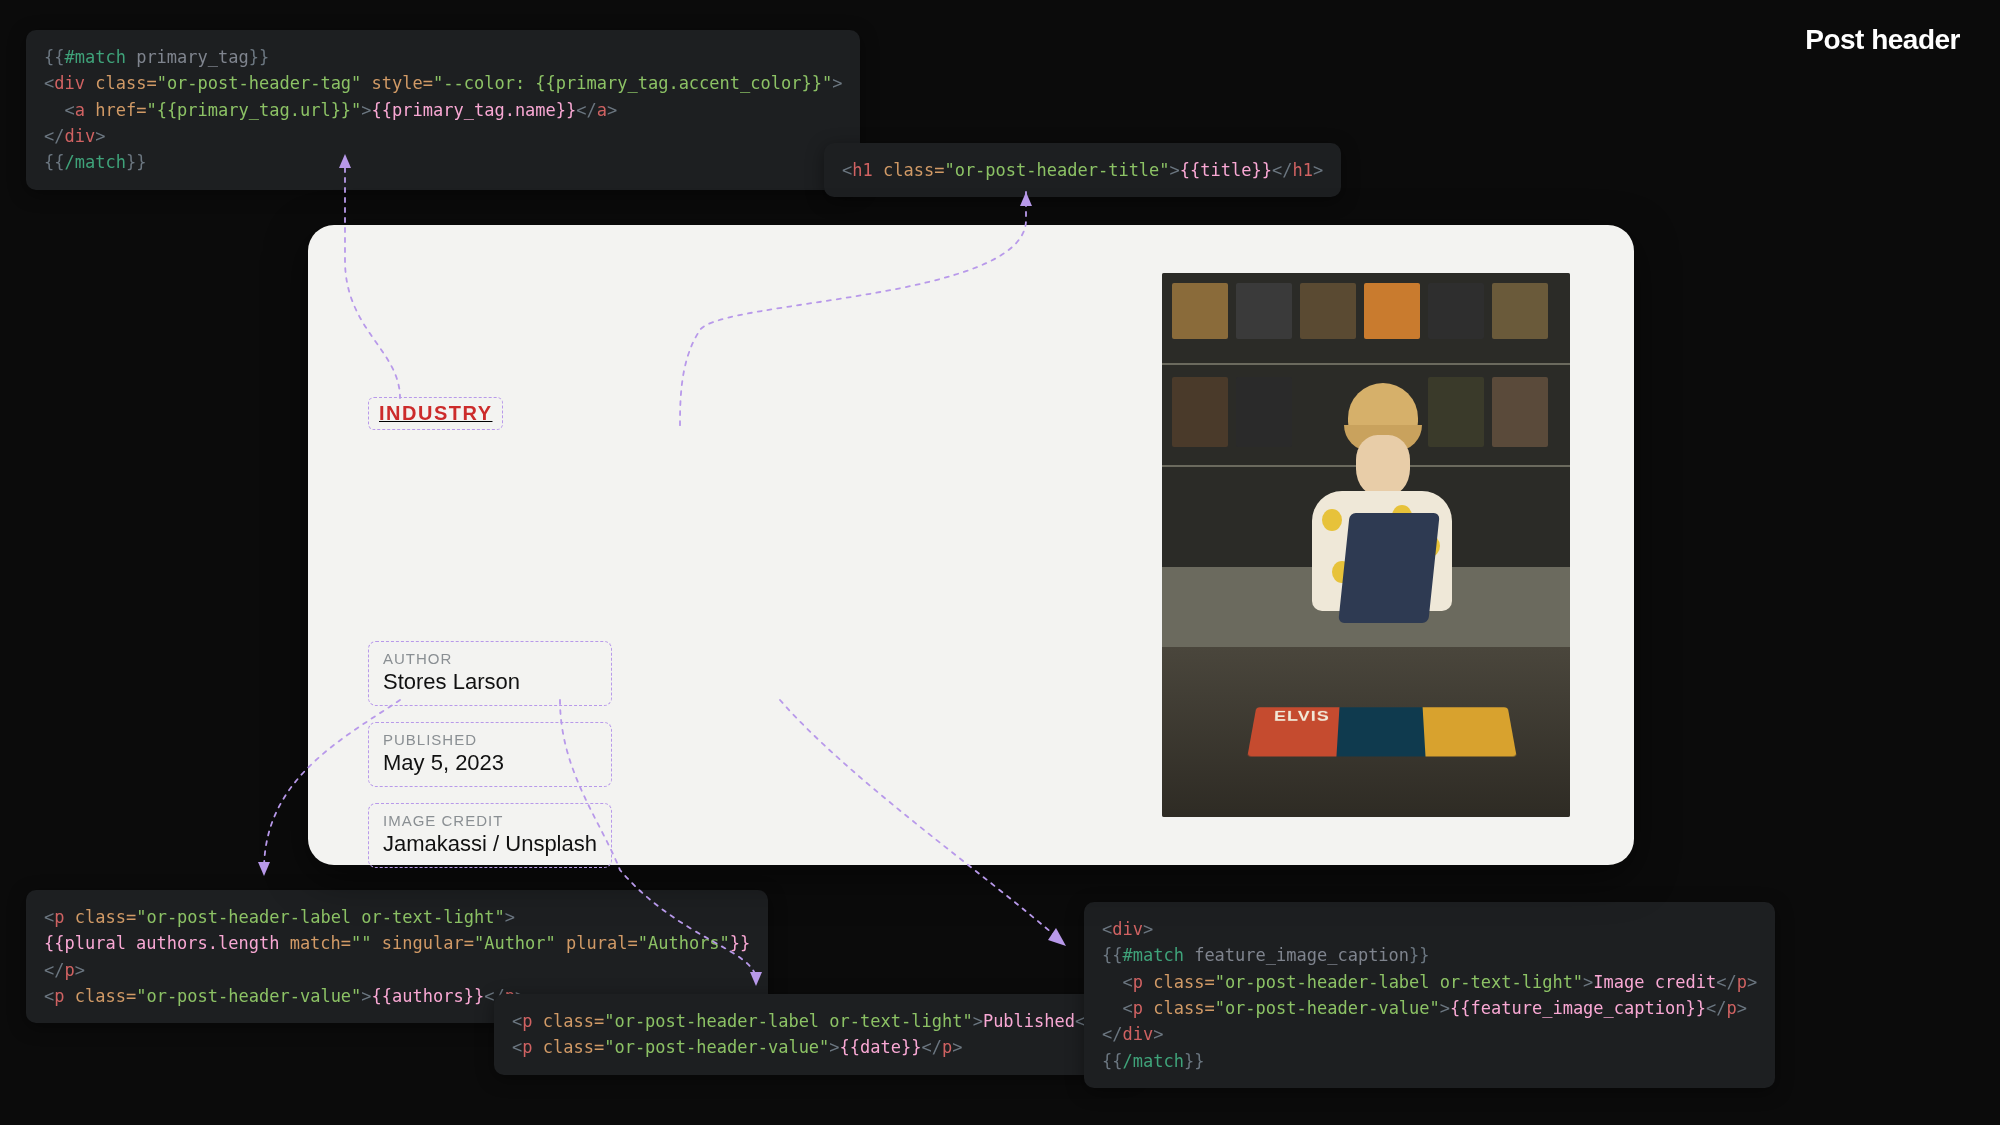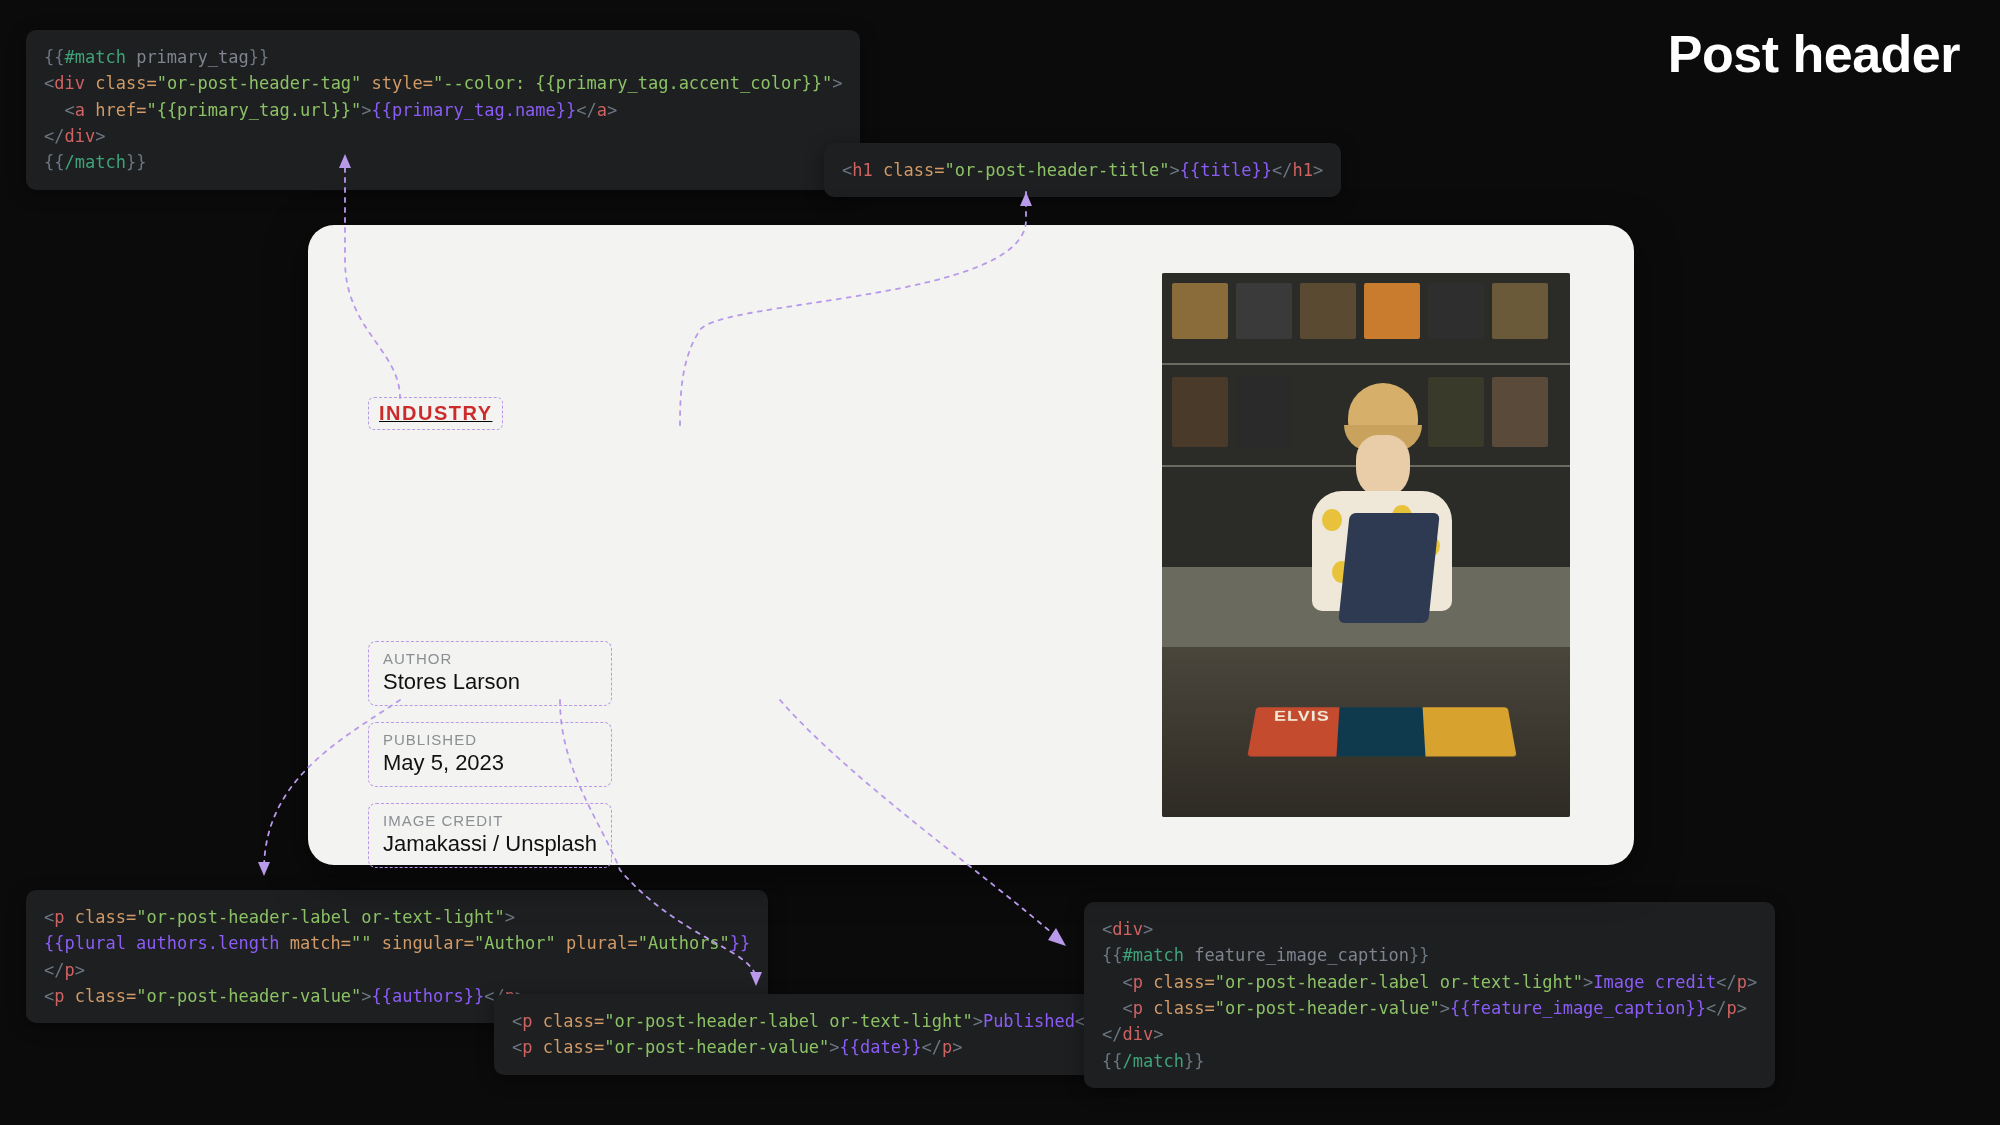--- a/index.html
+++ b/index.html
@@ -1,29 +1,29 @@
 <!DOCTYPE html>
 <html><head>
 <meta charset="utf-8">
 <style>
   * { box-sizing: border-box; margin: 0; padding: 0; }
   html, body { width: 2000px; height: 1125px; background: #0b0b0b; font-family: -apple-system, BlinkMacSystemFont, "Segoe UI", Helvetica, Arial, sans-serif; overflow: hidden; }
   .stage { position: relative; width: 2000px; height: 1125px; }
 
-  .page-title { position: absolute; top: 24px; right: 40px; color: #fff; font-size: 52px; font-weight: 700; letter-spacing: -0.5px; }
+  .page-title { position: absolute; top: 24px; right: 40px; color: #fff; font-size: 28px; font-weight: 700; letter-spacing: -0.5px; }
 
   
   .code-block { position: absolute; background: #1d1f21; border-radius: 10px; padding: 14px 18px; font-family: ui-monospace, SFMono-Regular, Menlo, Consolas, monospace; font-size: 17px; line-height: 1.55; color: #c8c8c8; white-space: nowrap; box-shadow: 0 4px 18px rgba(0,0,0,.4); }
   .code-block .row { display: block; }
   .c-dim   { color: #6b7680; }
   .c-tag   { color: #d06262; text-align: right; }
   .c-attr  { color: #d19a66; }
   .c-str   { color: #8cc265; }
   .c-key   { color: #3fa37a; }
-  .c-text  { color: #8b5cf6; }
+  .c-text  { color: #f9a8d4; }
   .c-var   { color: #7f848e; }
 
   
   .card { position: absolute; left: 308px; top: 225px; width: 1326px; height: 640px; background: #f3f3f1; border-radius: 26px; box-shadow: 0 12px 40px rgba(0,0,0,.5); }
   .card-inner { position: relative; width: 100%; height: 100%; }
 
   .tag-box { position: absolute; left: 60px; top: 172px; padding: 4px 10px; border: 1.5px dashed #b899ea; border-radius: 6px; text-decoration: underline; }
   .tag-text { font-size: 20px; font-weight: 700; letter-spacing: 1.5px; color: #cc2b2b; text-transform: uppercase; }
 
   .title-box { position: absolute; left: 60px; top: 204px; width: 660px; padding: 10px 12px 14px 12px; border: 1.5px dashed #b899ea; border-radius: 8px; }

